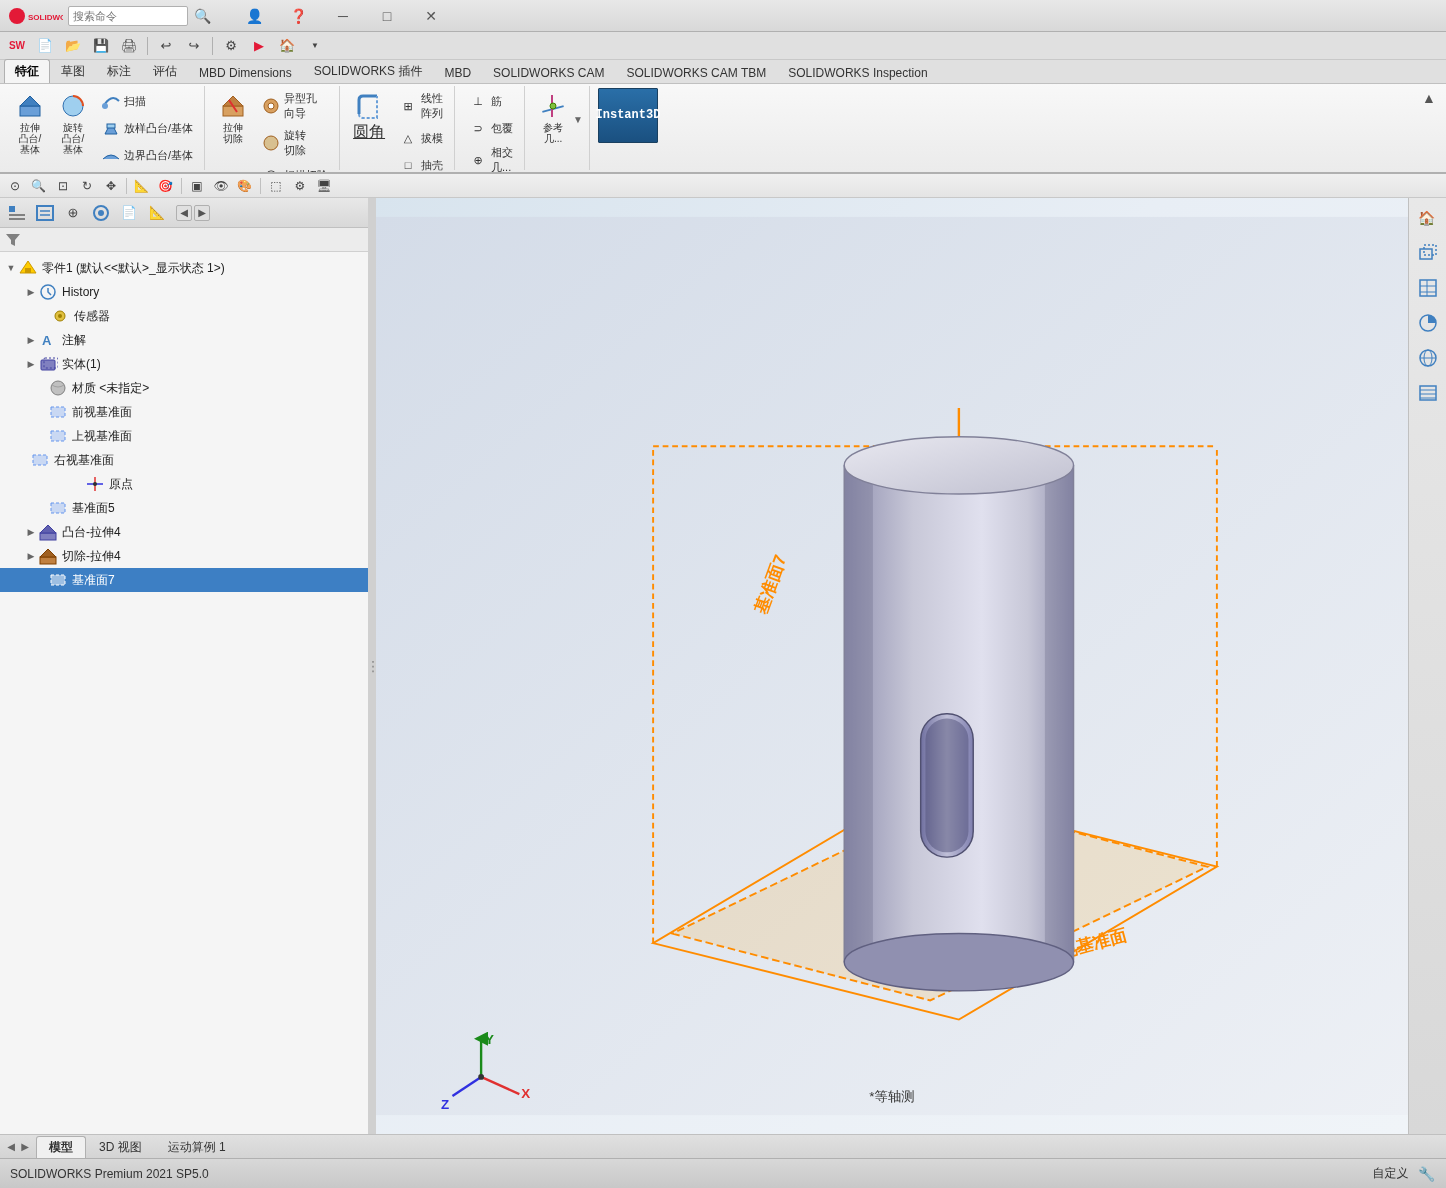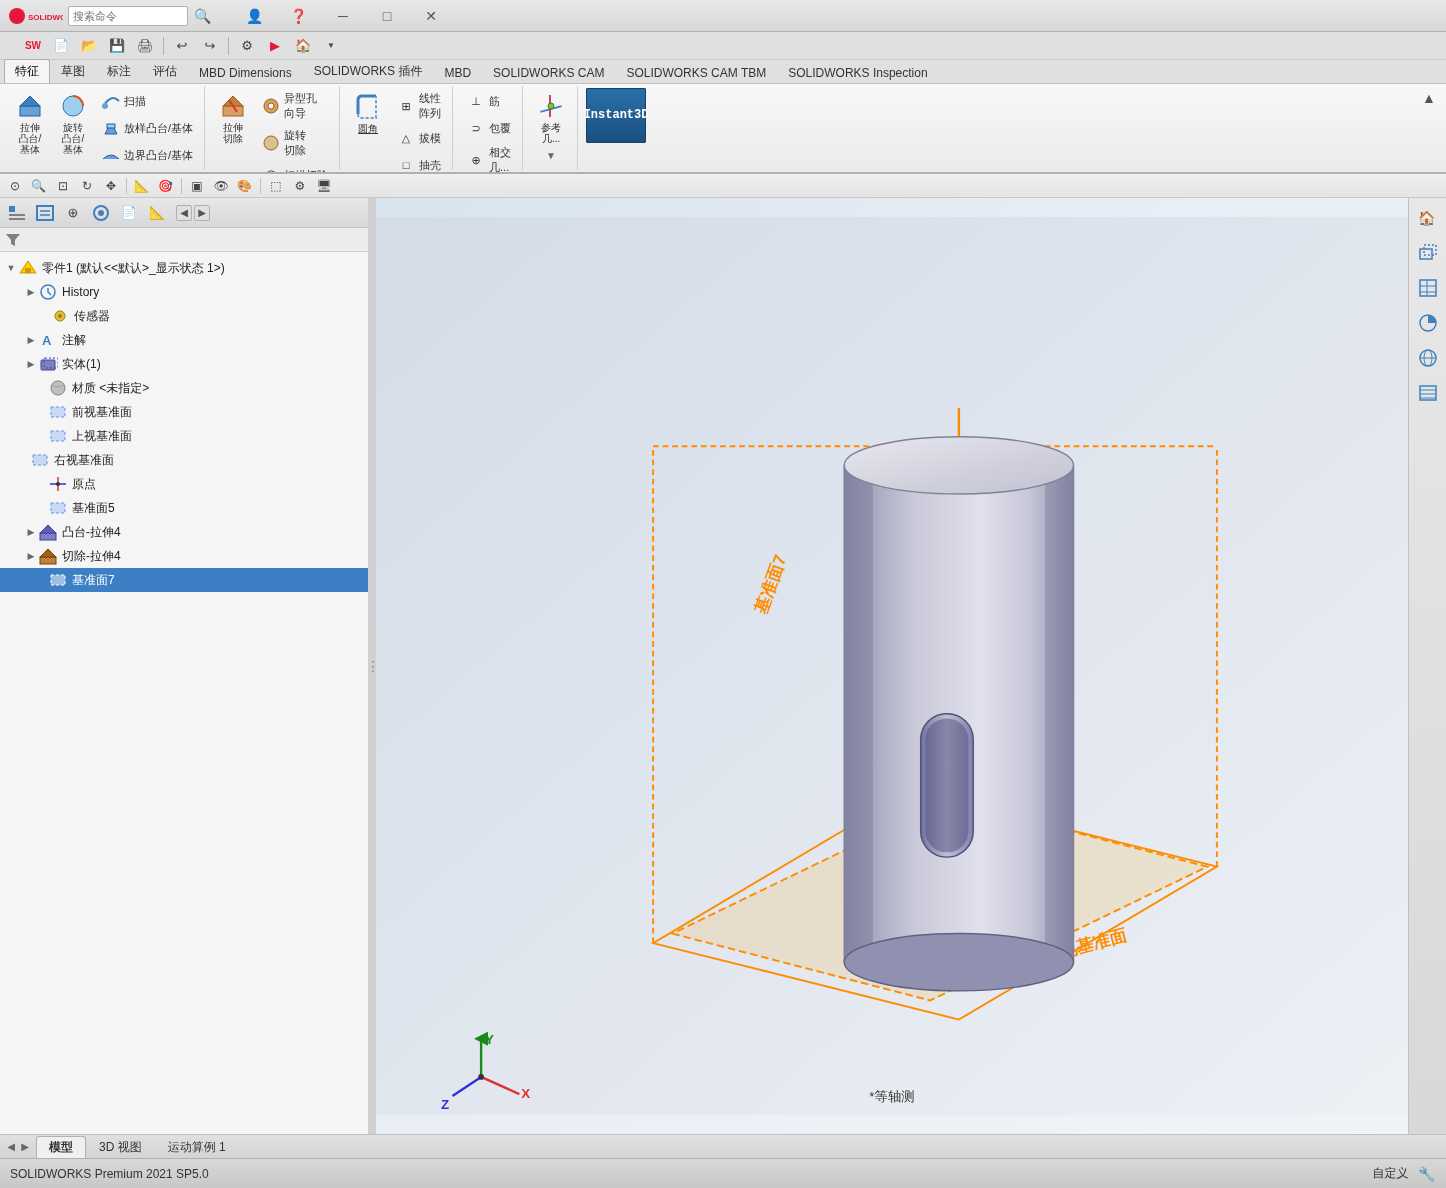--- a/index.html
+++ b/index.html
@@ -18,21 +18,21 @@
     #titlebar .logo svg { width: 55px; height: 18px; }
     #titlebar .title-text { flex: 1; text-align: center; font-size: 12px; color: #333; }
     #titlebar .win-controls { display: flex; gap: 14px; }
     #titlebar .win-btn { width: 30px; height: 20px; display: flex; align-items: center; justify-content: center; cursor: pointer; font-size: 14px; color: #555; background: none; border: none; }
 
     
     #quick-access {
       height: 28px;
       display: flex;
       align-items: center;
-      padding: 0 20px;
+      padding: 0 4px;
       background: #e0e0e0;
       border-bottom: 1px solid #c8c8c8;
       gap: 2px;
     }
     .qa-btn {
       width: 26px; height: 22px;
       display: flex; align-items: center; justify-content: center;
       cursor: pointer; border: 1px solid transparent; border-radius: 2px;
       font-size: 13px; color: #444;
     }
@@ -50,21 +50,21 @@
     .ribbon-tab {
       padding: 3px 10px;
       font-size: 12px;
       color: #333;
       cursor: pointer;
       border: 1px solid transparent;
       border-bottom: none;
       border-radius: 3px 3px 0 0;
       background: transparent;
     }
-    .ribbon-tab.active { background: #f5f5f5; border-color: #b0b0b0; font-weight: normal; color: #000; }
+    .ribbon-tab.active { background: #f5f5f5; border-color: #b0b0b0; font-weight: bold; color: #000; }
 
     
     #ribbon-content {
       height: 90px;
       background: linear-gradient(to bottom, #f8f8f8, #ebebeb);
       border-bottom: 2px solid #b0b0b0;
       display: flex;
       align-items: stretch;
       padding: 2px 4px;
       gap: 2px;
@@ -502,21 +502,21 @@
   <div class="ribbon-group">
     <div class="ribbon-group-content">
       <div style="display:flex;flex-direction:column;align-items:center;gap:1px;">
         <div class="ribbon-btn">
           <div class="icon">
             <svg width="28" height="28" viewBox="0 0 28 28">
               <path d="M4 22 L4 8 Q4 4 8 4 L22 4" fill="none" stroke="#4080c0" stroke-width="3"></path>
               <path d="M4 22 Q4 26 8 26 L22 26 L22 4" fill="none" stroke="#6a9fd8" stroke-width="2" stroke-dasharray="3,2"></path>
             </svg>
           </div>
-          <div style="font-size:10px;text-decoration:underline;">圆角</div>
+          <div style="font-size:16px;text-decoration:underline;">圆角</div>
         </div>
       </div>
       <div style="display:flex;flex-direction:column;gap:1px;">
         <div class="ribbon-btn-small">
           <div class="icon-small">⊞</div>
           <span>线性<br>阵列</span>
         </div>
         <div class="ribbon-btn-small">
           <div class="icon-small">△</div>
           <span>拔模</span>
@@ -544,21 +544,21 @@
           <div class="icon-small">⊕</div>
           <span>相交<br>几...</span>
         </div>
 
       </div>
     </div>
   </div>
 
   <div class="ribbon-group">
     <div class="ribbon-group-content">
-      <div style="display:flex;flex-direction:column;align-items:center;">
+      <div style="display:flex;align-items:center;">
         <div class="ribbon-btn">
           <div class="icon">
             <svg width="28" height="28" viewBox="0 0 28 28">
               <rect x="3" y="16" width="22" height="2" fill="#4080c0" transform="rotate(-15, 14, 17)"></rect>
               <rect x="12" y="3" width="2" height="22" fill="#c04080"></rect>
               <circle cx="14" cy="14" r="3" fill="#80c040" stroke="#408000" stroke-width="1"></circle>
             </svg>
           </div>
           <div style="font-size:10px;line-height:1.1;">参考<br>几...</div>
         </div>
@@ -729,21 +729,21 @@
       <div class="tree-item" style="padding-left:16px;">
         <div class="tree-expand" style="visibility:hidden;">▶</div>
         <div class="tree-icon">
           <svg width="20" height="18" viewBox="0 0 20 18">
             <rect x="3" y="4" width="14" height="10" fill="rgba(100,149,237,0.3)" stroke="#6495ed" stroke-width="1" stroke-dasharray="3,2"></rect>
           </svg>
         </div>
         <div class="tree-label">右视基准面</div>
       </div>
 
-      <div class="tree-item" style="padding-left:34px;">
+      <div class="tree-item" style="padding-left:34px;margin-left:37px;">
         <div class="tree-expand" style="visibility:hidden;">▶</div>
         <div class="tree-icon">
           <svg width="20" height="18" viewBox="0 0 20 18">
             <line x1="10" y1="2" x2="10" y2="16" stroke="#e03030" stroke-width="1.5"></line>
             <line x1="2" y1="9" x2="18" y2="9" stroke="#3030e0" stroke-width="1.5"></line>
             <circle cx="10" cy="9" r="2" fill="#303030"></circle>
           </svg>
         </div>
         <div class="tree-label">原点</div>
       </div>

